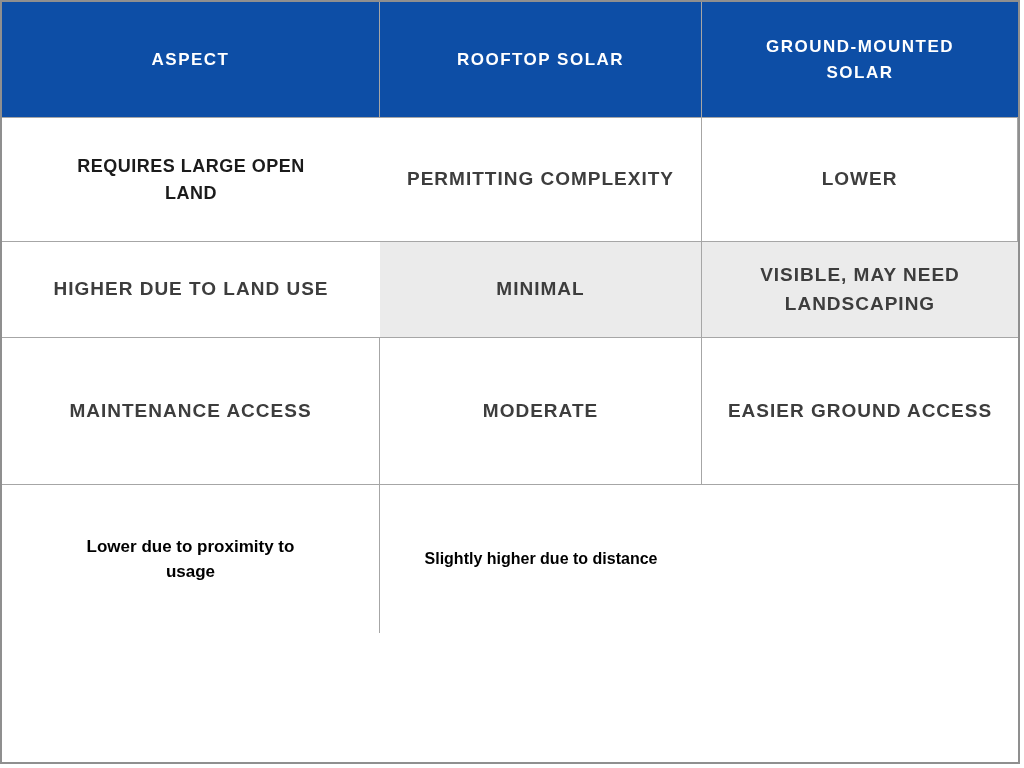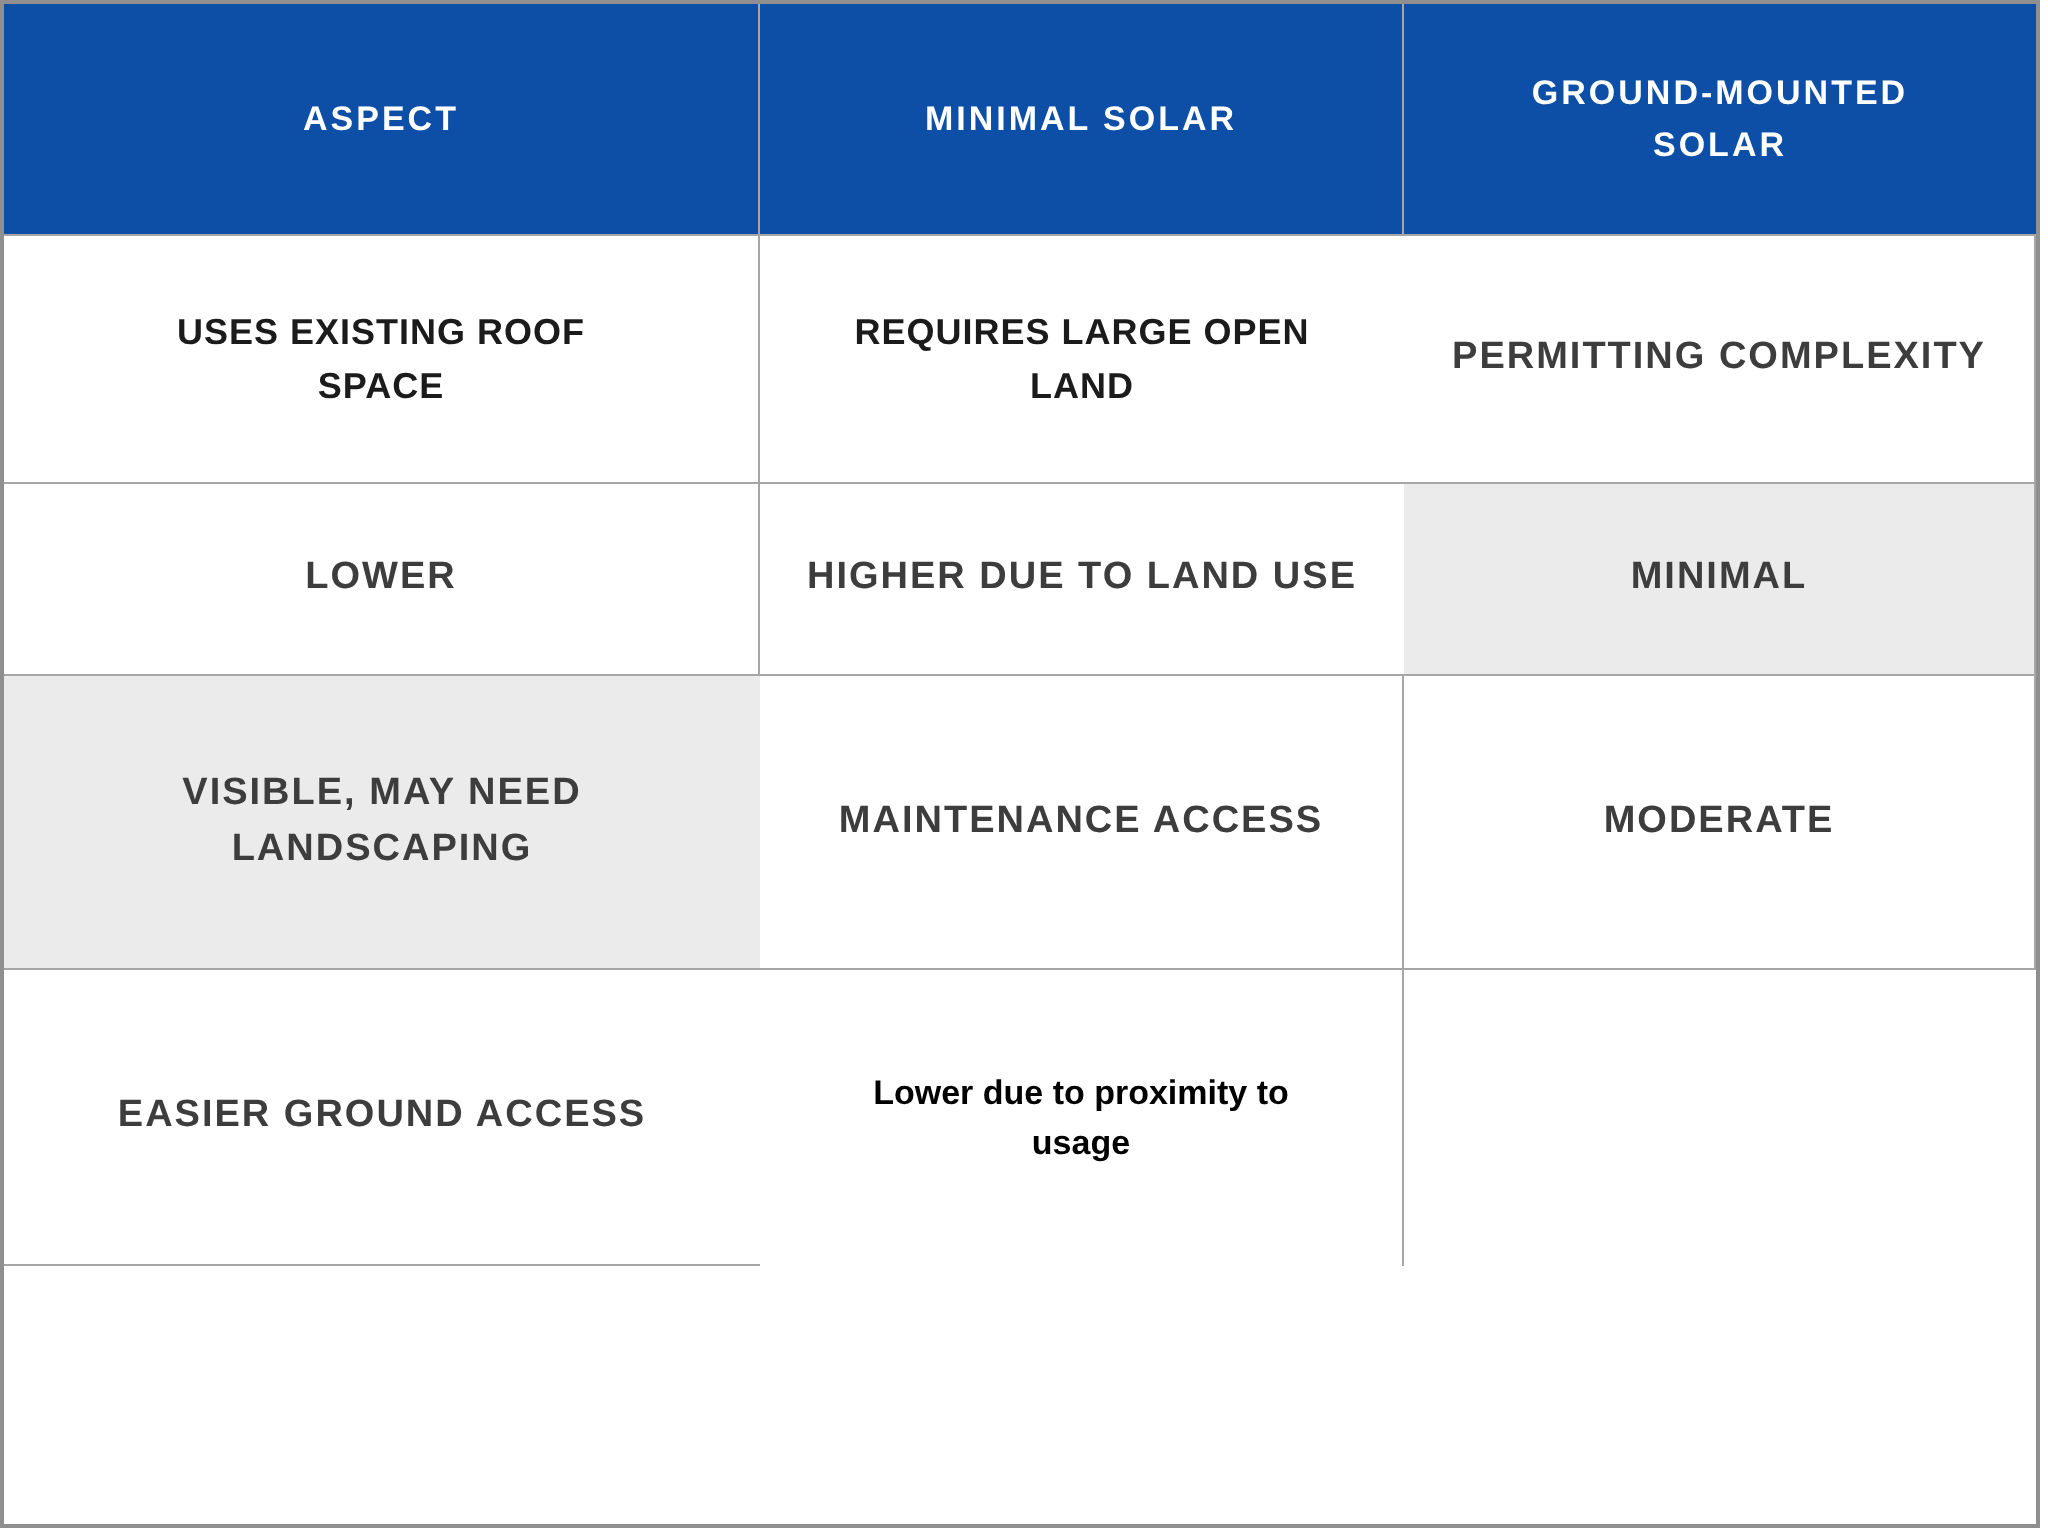--- a/index.html
+++ b/index.html
@@ -77,38 +77,37 @@
   }
   .cell.r5.tight { font-size: 16px; }
 </style>
 </head>
 <body>
 
 <div class="page">
   <div class="table">
 
     <div class="cell head">ASPECT</div>
-    <div class="cell head">MINIMAL SOLAR</div>
+    <div class="cell head">ROOFTOP SOLAR</div>
     <div class="cell head last-col">GROUND-MOUNTED
 SOLAR</div>
 
-    <div class="cell r1">USES EXISTING ROOF
-SPACE</div>
     <div class="cell r1 last-col">REQUIRES LARGE OPEN
 LAND</div>
 
     <div class="cell r2">PERMITTING COMPLEXITY</div>
     <div class="cell r2">LOWER</div>
     <div class="cell r2 last-col">HIGHER DUE TO LAND USE</div>
 
     <div class="cell r3">MINIMAL</div>
     <div class="cell r3 last-col">VISIBLE, MAY NEED
 LANDSCAPING</div>
 
     <div class="cell r4">MAINTENANCE ACCESS</div>
     <div class="cell r4">MODERATE</div>
     <div class="cell r4 last-col">EASIER GROUND ACCESS</div>
 
     <div class="cell r5 last-row">Lower due to proximity to
 usage</div>
+    <div class="cell r5 last-row last-col tight">Slightly higher due to distance</div>
 
   </div>
 </div>
 
 </body></html>

